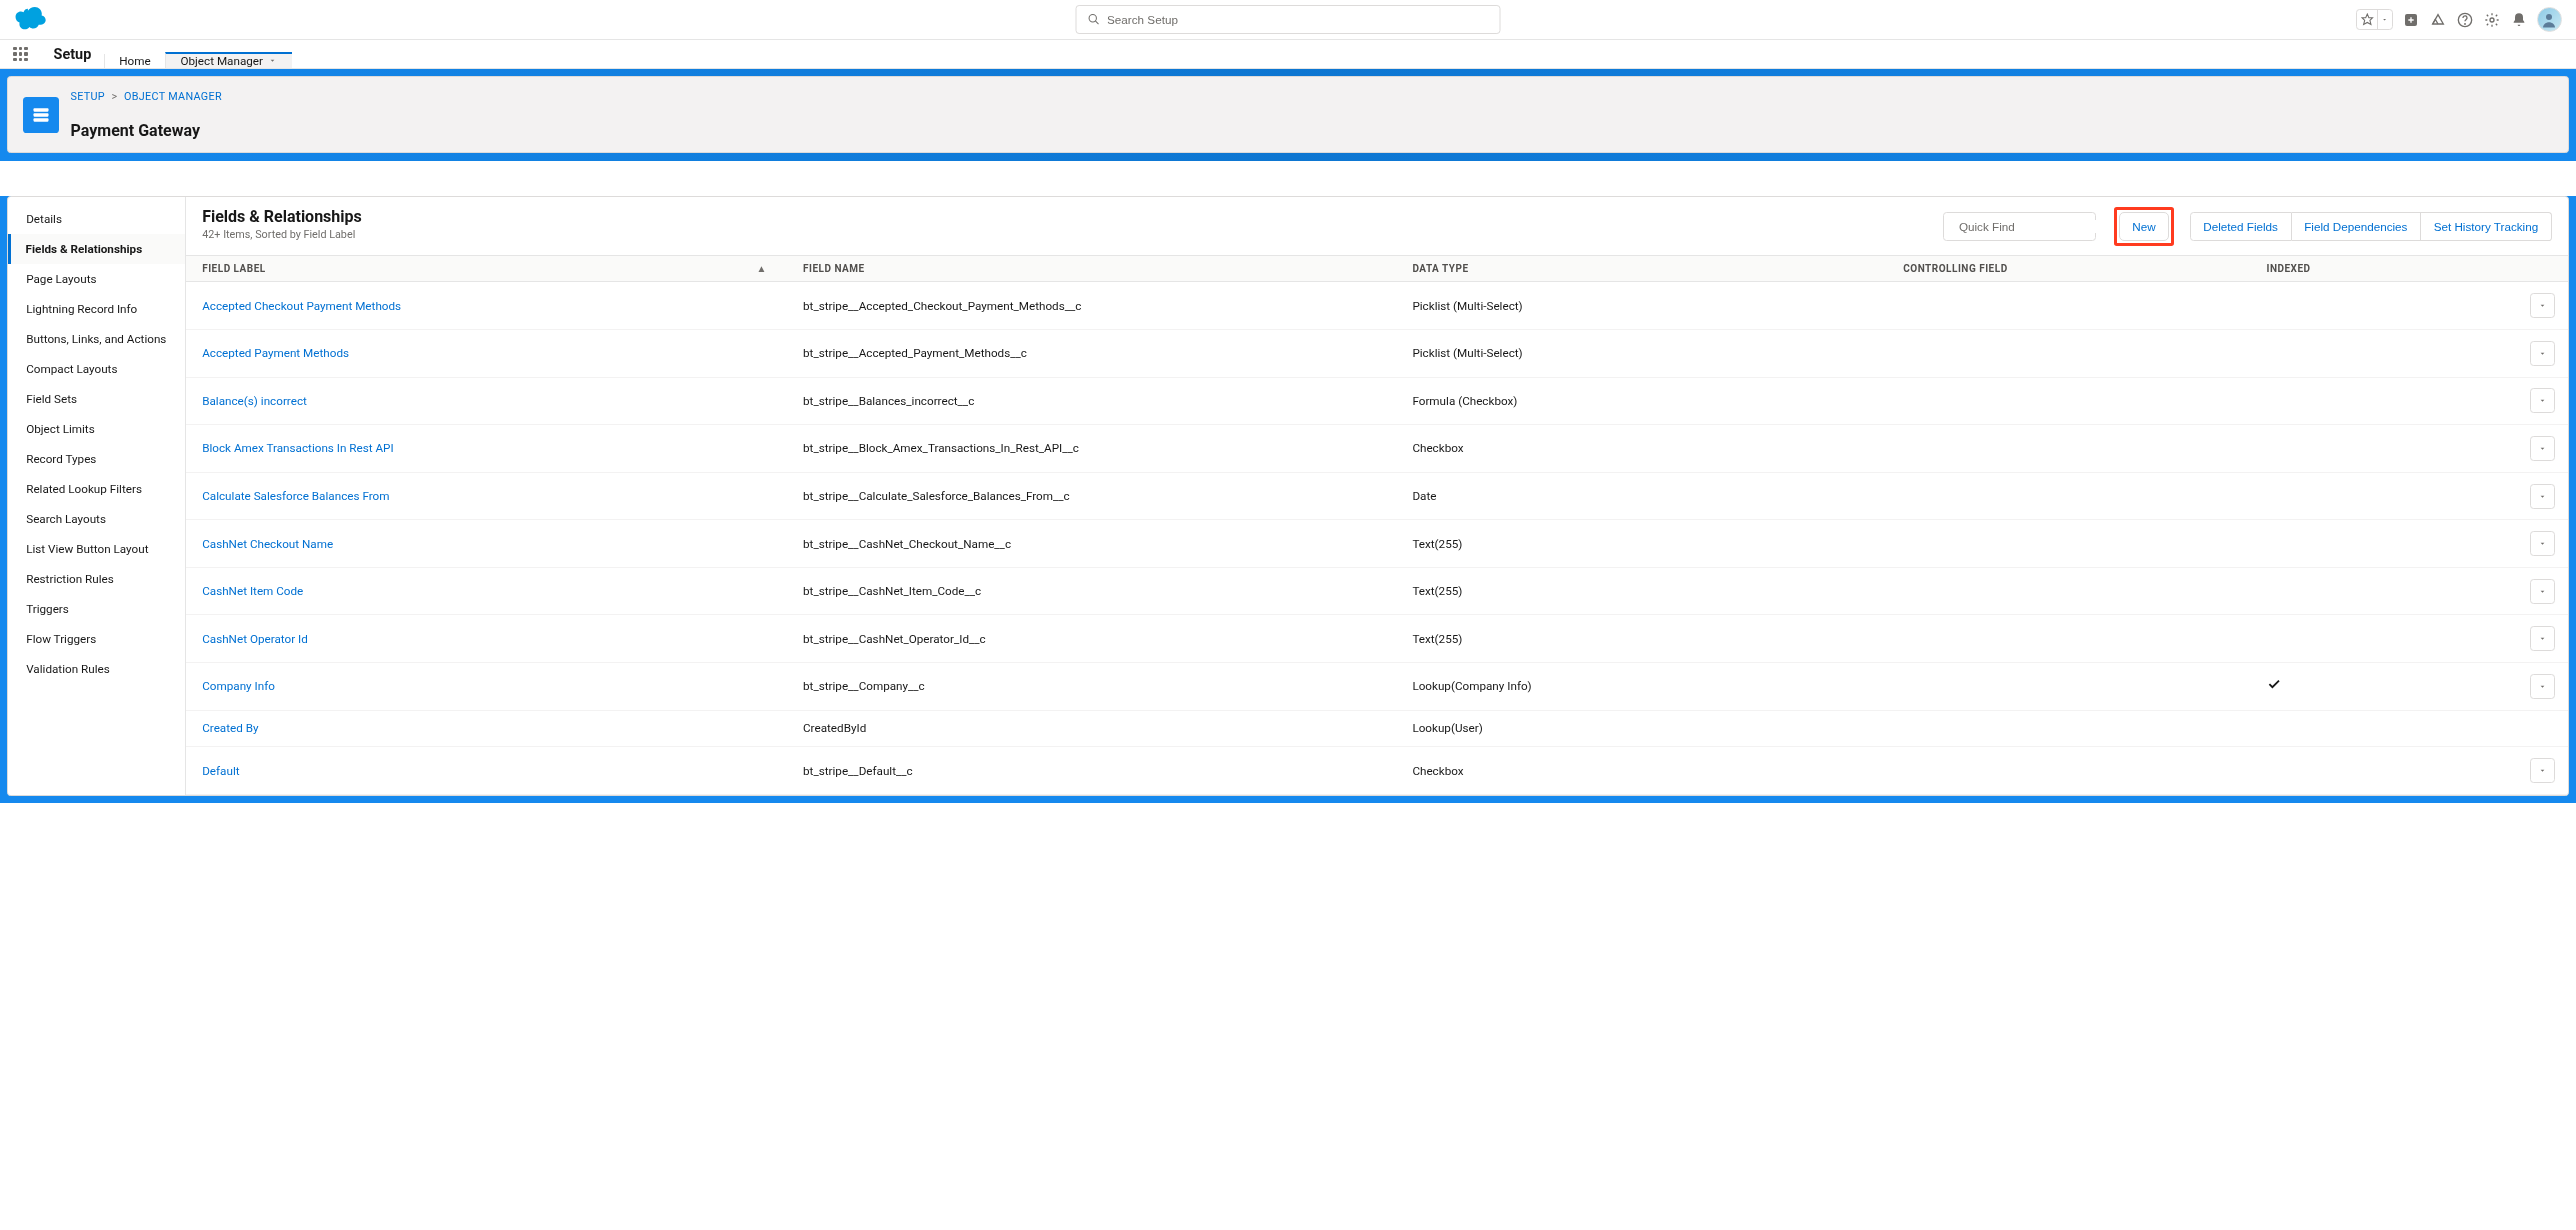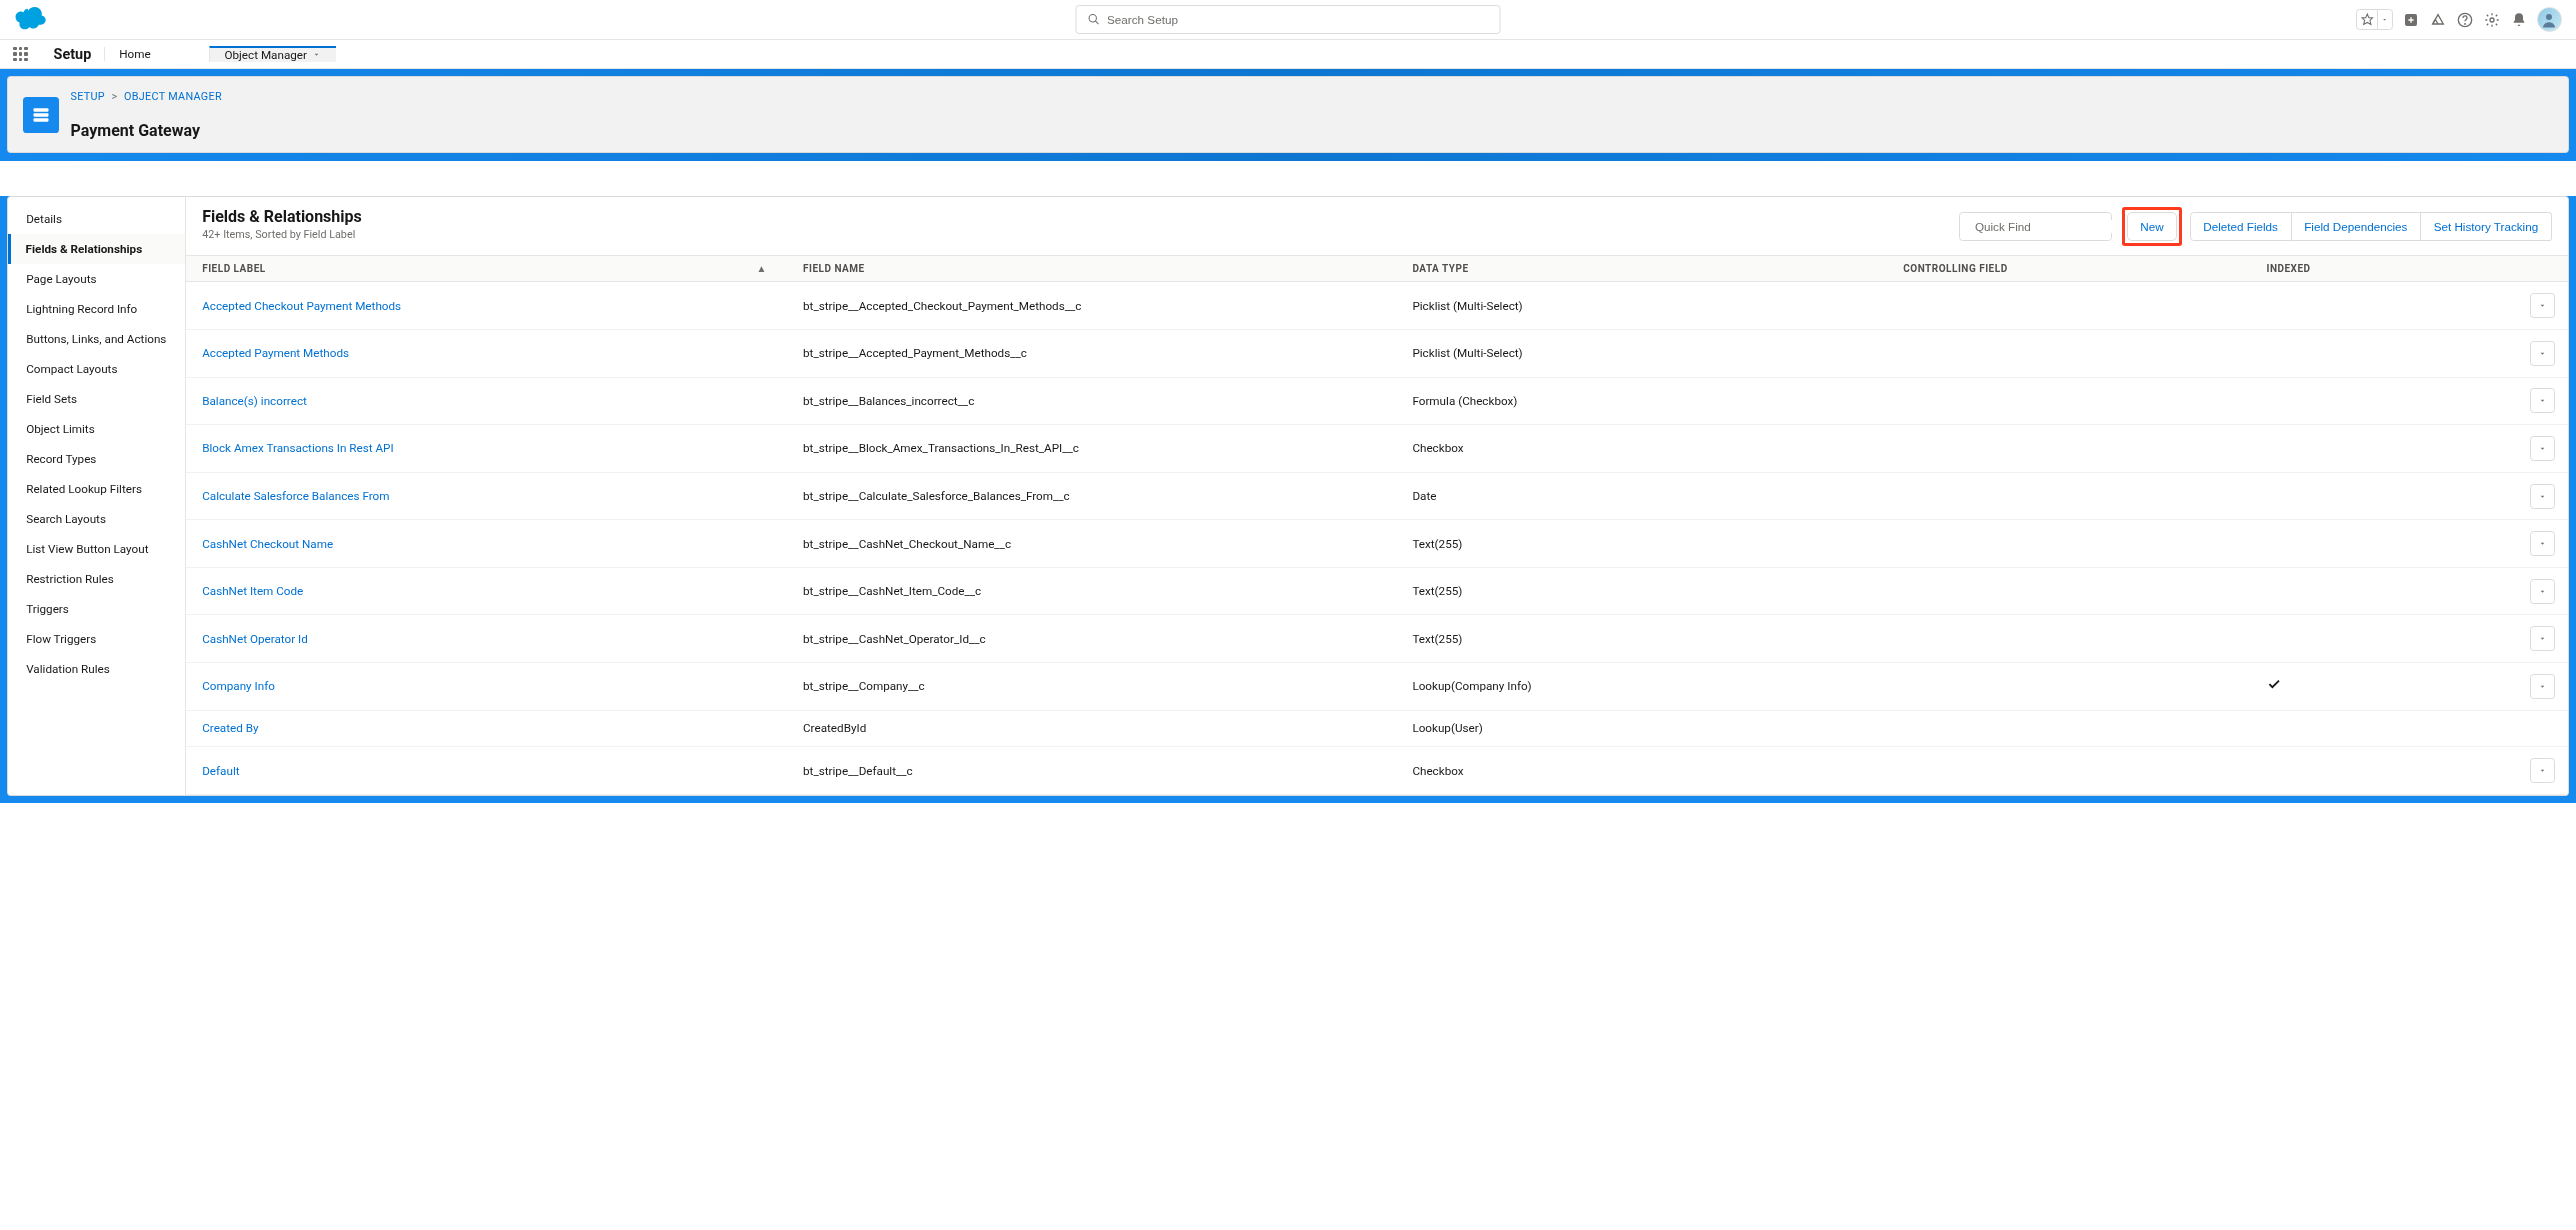--- a/index.html
+++ b/index.html
@@ -19,21 +19,21 @@
 .favorite-btn .star{width:20px;display:flex;align-items:center;justify-content:center;color:#706e6b;}
 .favorite-btn .caret{width:14.4px;border-left:0.9px solid #dddbda;display:flex;align-items:center;justify-content:center;height:100%;color:#706e6b;}
 .avatar{width:25px;height:25px;border-radius:50%;background:linear-gradient(135deg,#8ecae6,#c7e8f3);border:1.8px solid #e0e0e0;display:flex;align-items:center;justify-content:center;}
 
 
 .nav-row{height:29px;display:flex;align-items:stretch;border-bottom:0.9px solid #e5e5e5;}
 .app-launcher{width:41px;display:flex;align-items:center;justify-content:center;}
 .app-launcher-grid{display:grid;grid-template-columns:repeat(3,3.6px);grid-template-rows:repeat(3,3.6px);gap:1.8px;}
 .app-launcher-grid span{background:#706e6b;border-radius:0.9px;}
 .app-name{font-size:14.4px;font-weight:700;padding:0 12.6px;display:flex;align-items:center;}
-.nav-tabs{display:flex;align-items:center;gap:44px;}
+.nav-tabs{display:flex;align-items:flex-end;}
 .nav-tab{padding:0 14.4px;display:flex;align-items:center;border-left:0.9px solid #e5e5e5;cursor:pointer;font-size:11.7px;gap:5.4px;}
 .nav-tab.active{background:#f3f2f2;border-top:2.7px solid #0070d2;padding-top:0;margin-top:-0.9px;}
 .nav-tab .chev{color:#706e6b;}
 
 
 .blue-band{background:#1589ee;background-image:linear-gradient(90deg,#1589ee,#0d76d1,#1589ee);padding:7.2px;}
 .page-header-card{background:#f3f2f2;border-radius:3.6px;border:0.9px solid #dddbda;padding:12.6px 14.4px;display:flex;align-items:center;gap:12px;}
 .page-header-icon{width:36px;height:36px;border-radius:3.6px;background:#1589ee;display:flex;align-items:center;justify-content:center;}
 .breadcrumb{font-size:10.8px;color:#0070d2;letter-spacing:0.3px;}
 .breadcrumb .sep{color:#706e6b;margin:0 3.6px;}
@@ -46,21 +46,21 @@
 
 .sidebar{width:178px;border-right:0.9px solid #e5e5e5;padding-top:7.2px;}
 .sidebar-item{padding:8px 18px;font-size:11.7px;color:#181818;cursor:pointer;}
 .sidebar-item.active{border-left:3.6px solid #0070d2;padding-left:14.4px;font-weight:700;background:#fafaf9;}
 
 
 .main{flex:1;display:flex;flex-direction:column;}
 .main-header{padding:10.8px 16px 9px;display:flex;align-items:flex-start;justify-content:space-between;border-bottom:0.9px solid #e5e5e5;}
 .main-title{font-size:16px;font-weight:700;}
 .main-sub{font-size:10.8px;color:#706e6b;margin-top:1.8px;}
-.main-actions{display:flex;align-items:center;gap:4px;}
+.main-actions{display:flex;align-items:center;gap:12px;}
 .quick-find{width:153px;height:29px;border:0.9px solid #dddbda;border-radius:3.6px;display:flex;align-items:center;padding:0 9px;margin-right:5.4px;}
 .quick-find input{border:none;outline:none;flex:1;font-size:11.7px;}
 .quick-find input::placeholder{color:#706e6b;}
 .btn-group{display:flex;}
 .btn{height:29px;padding:0 12.6px;border:0.9px solid #dddbda;background:#fff;color:#0070d2;font-size:11.7px;cursor:pointer;display:flex;align-items:center;}
 .btn+.btn{border-left:none;}
 .btn:first-child{border-top-left-radius:3.6px;border-bottom-left-radius:3.6px;}
 .btn:last-child{border-top-right-radius:3.6px;border-bottom-right-radius:3.6px;}
 .highlight-box{border:3.6px solid #ff3b1f;border-radius:2.7px;padding:1.8px;margin-right:3.6px;}
 .highlight-box .btn{border-radius:5px;}

